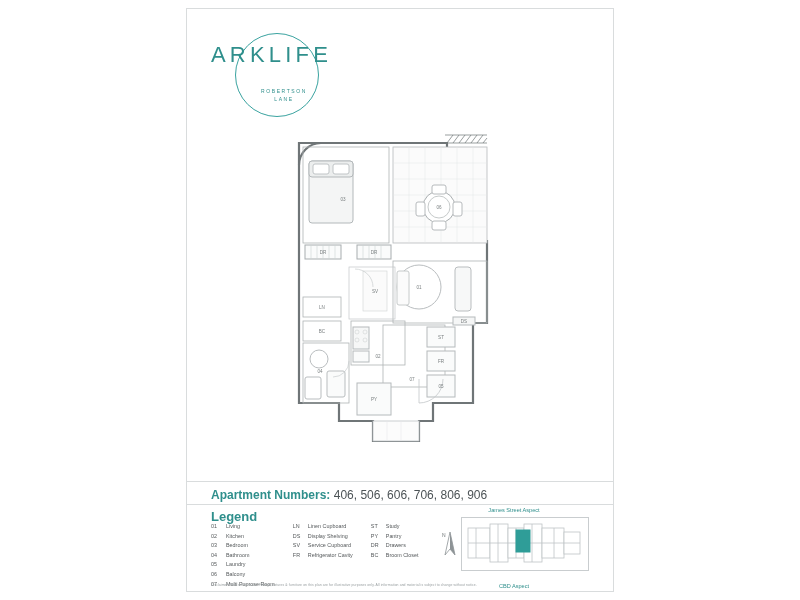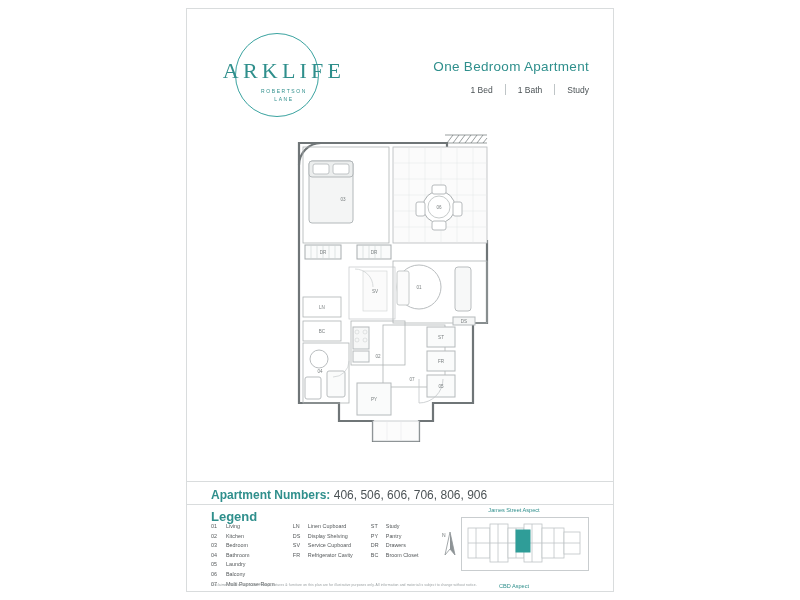--- a/index.html
+++ b/index.html
@@ -47,27 +47,27 @@
     left: 24px;
     top: 2px;
     width: 82px;
     height: 82px;
     border: 1px solid #3aa3a0;
     border-radius: 50%;
   }
   .logo-text {
     position: absolute;
     left: 0;
-    top: 27px;
+    top: 11px;
     width: 146px;
-    text-align: center;
+    text-align: left;
     font-size: 22px;
     letter-spacing: 4.2px;
     color: #2f8f8c;
-    font-family: Liberation Serif, serif;
+    font-family: Liberation Sans, sans-serif;
     font-weight: 400;
   }
   .logo-sub1, .logo-sub2 {
     position: absolute;
     left: 0;
     width: 146px;
     text-align: center;
     font-size: 5px;
     letter-spacing: 1.6px;
     color: #2f8f8c;
@@ -232,30 +232,20 @@
   <div class="sheet">
 
     <div class="header">
       <div class="logo-wrap">
         <div class="logo-circle"></div>
         <div class="logo-text">ARKLIFE</div>
         <div class="logo-sub1">ROBERTSON</div>
         <div class="logo-sub2">LANE</div>
       </div>
 
-      <div class="title-block">
-        <div class="apt-title">One Bedroom Apartment</div>
-        <div class="specs">
-          <span class="spec-item">1 Bed</span>
-          <span class="spec-div"></span>
-          <span class="spec-item">1 Bath</span>
-          <span class="spec-div"></span>
-          <span class="spec-item">Study</span>
-        </div>
-      </div>
     </div>
 
     <div class="plan">
       <svg width="428" height="360" viewBox="0 0 428 360" xmlns="http://www.w3.org/2000/svg">
         <g stroke="#8d9396" fill="none" stroke-width="1">
 
           <path d="M112 22 L112 282 L152 282 L152 300 L186 300 L186 320 L232 320 L232 300 L246 300 L246 282 L286 282 L286 202 L300 202 L300 120 L260 120 L260 22 Z" stroke="#6f7577" stroke-width="2.2" fill="#ffffff"></path>
 
           <g stroke="#6f7577" stroke-width="0.7">
             <line x1="258" y1="14" x2="300" y2="14"></line>

